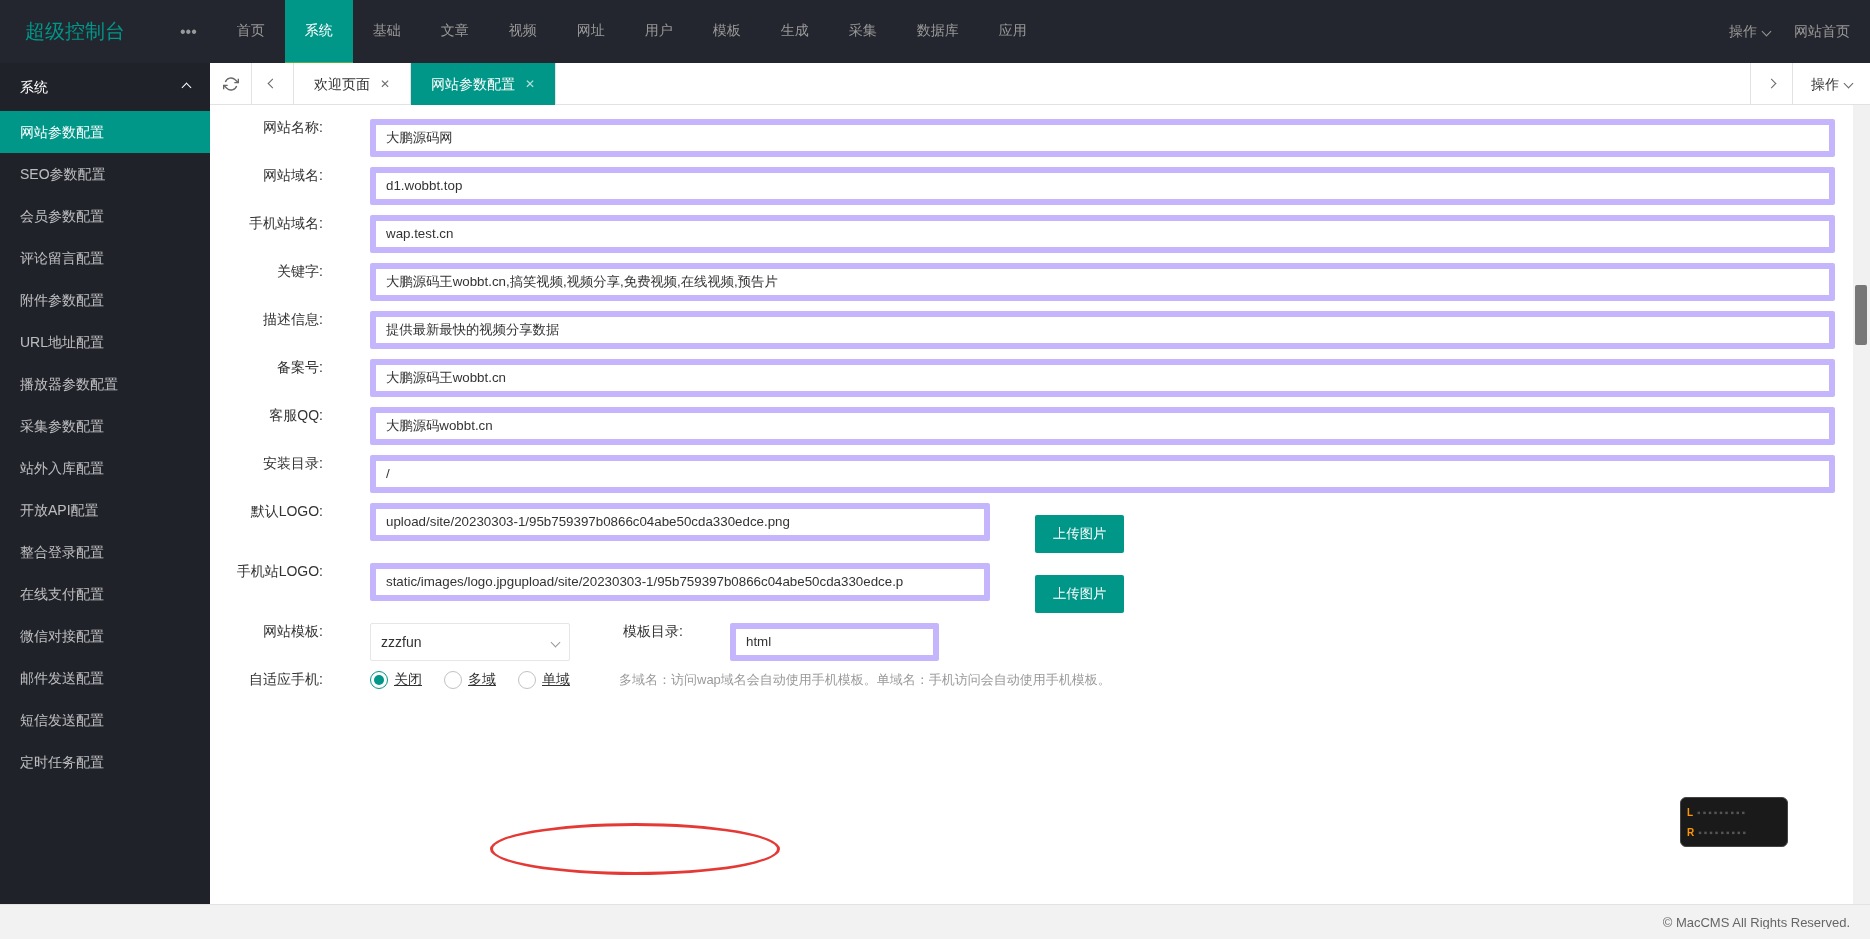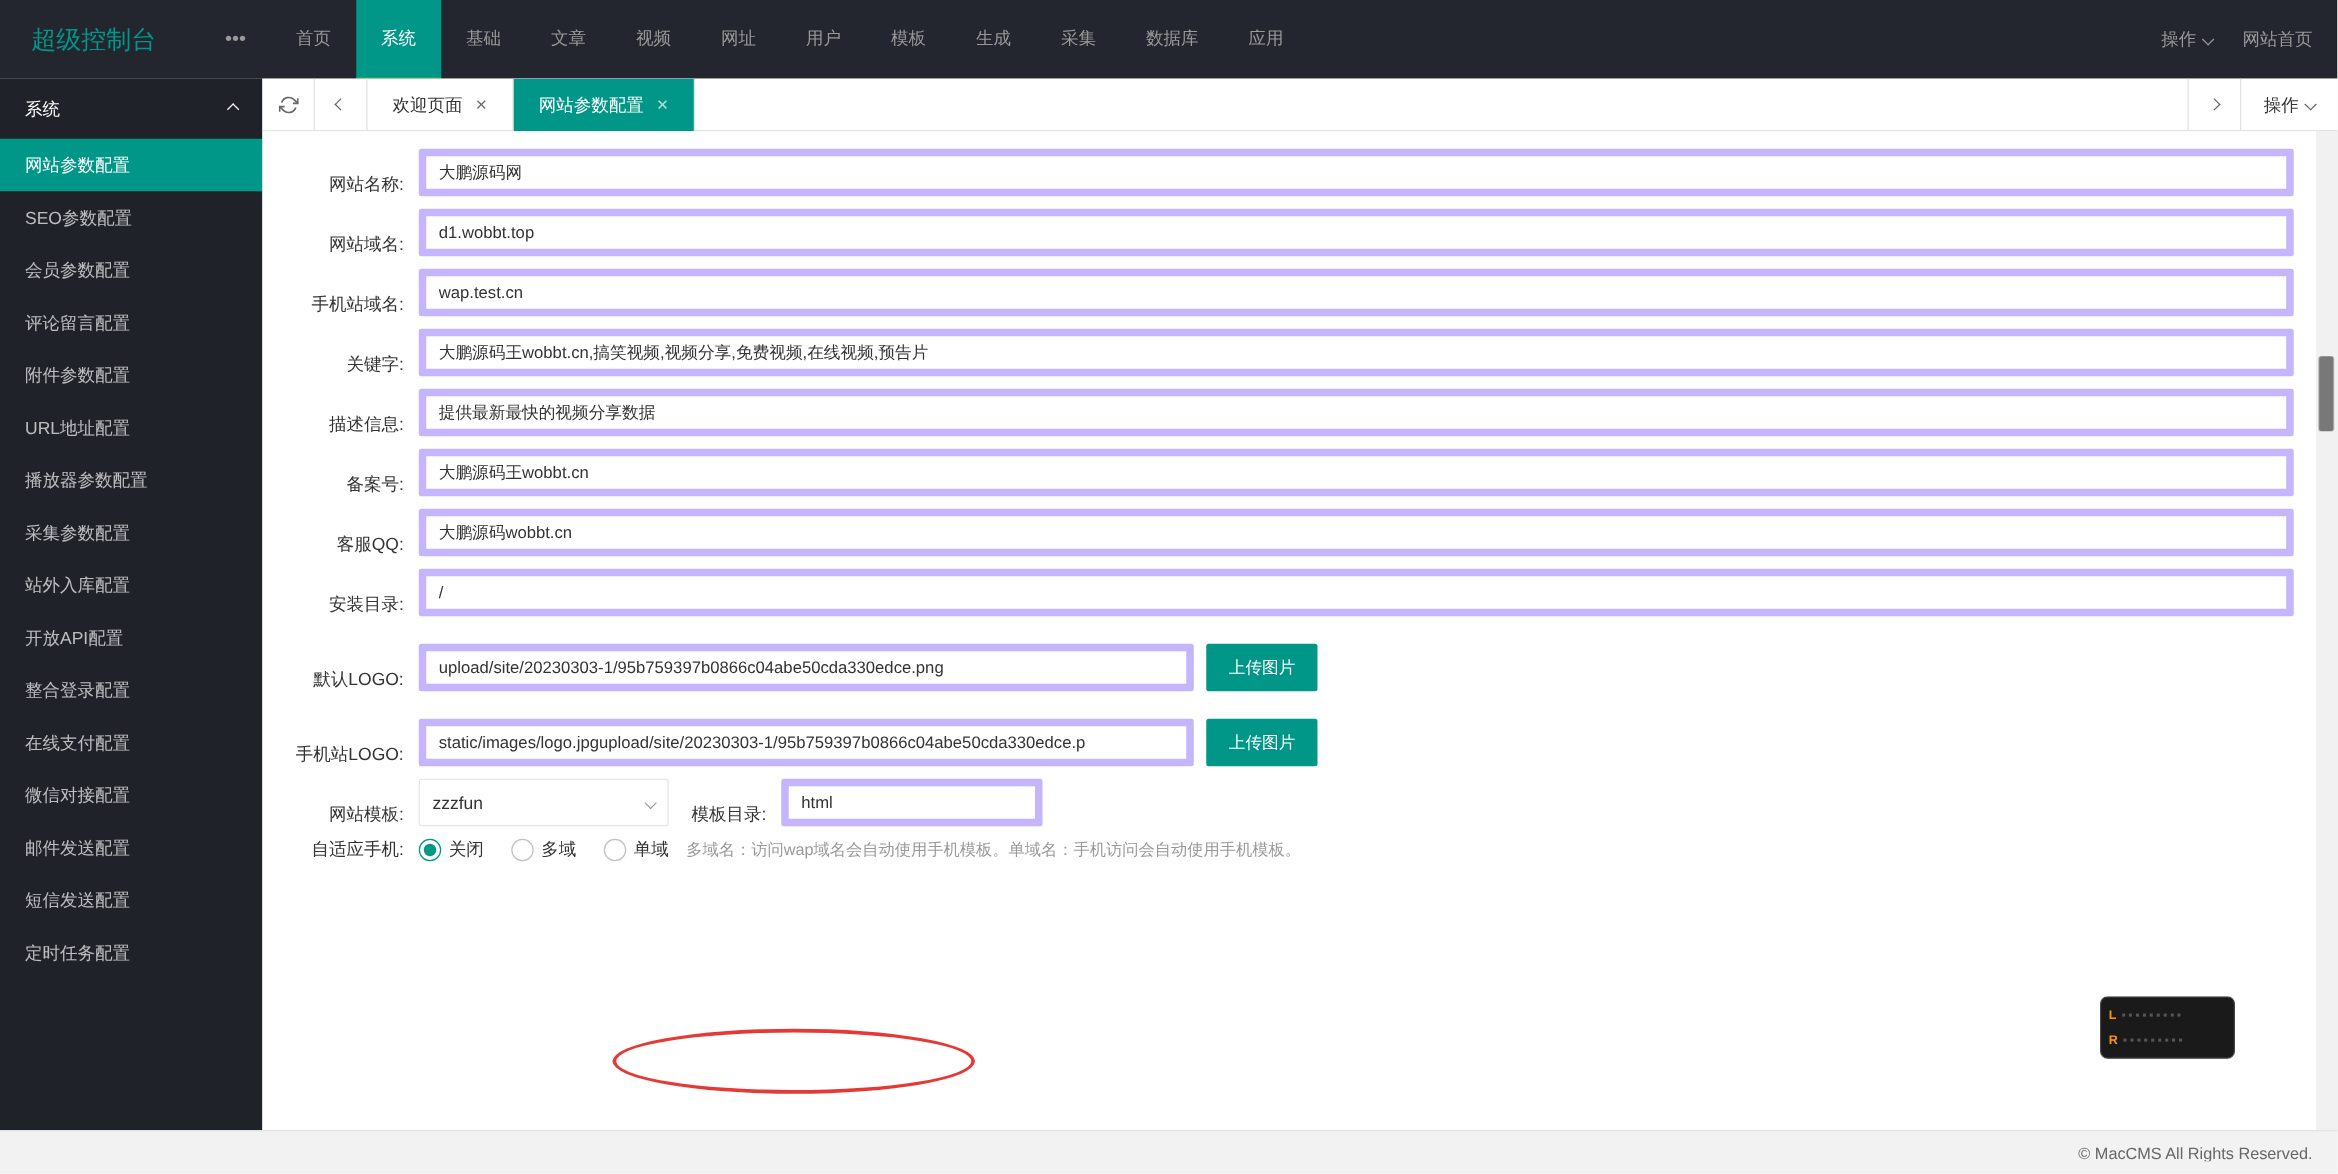--- a/index.html
+++ b/index.html
@@ -32,27 +32,27 @@
 .subtab-btn { width: 42px; height: 42px; display: flex; align-items: center; justify-content: center; border-right: 1px solid #e2e2e2; cursor: pointer; color: #666; }
 .subtab-btn.right-border-left { border-left: 1px solid #e2e2e2; border-right: none; }
 .subtab-tabs { flex: 1; display: flex; overflow: hidden; }
 .subtab { height: 42px; line-height: 42px; padding: 0 20px; border-right: 1px solid #e2e2e2; cursor: pointer; display: flex; align-items: center; gap: 10px; color: #333; }
 .subtab.active { background: #009688; color: #fff; }
 .subtab .close-x { font-size: 12px; opacity: 0.7; }
 .subtab-op { padding: 0 18px; height: 42px; line-height: 42px; border-left: 1px solid #e2e2e2; cursor: pointer; color: #333; display: flex; align-items: center; gap: 6px; }
 
 
 .form-area { flex: 1; overflow-y: auto; padding: 0 35px 0 25px; background: #fff; margin: 0; position: relative; }
-.form-row { display: flex; align-items: flex-end; margin-bottom: 10px; }
+.form-row { display: flex; align-items: flex-start; margin-bottom: 10px; gap: 35px; }
 .form-label { width: 100px; text-align: right; padding-right: 12px; color: #333; flex-shrink: 0; }
 .form-input { flex: 1; height: 38px; line-height: 38px; border: 6px solid #c4b5fd; padding: 0 10px; color: #333; background: #fff; border-radius: 2px; }
 .form-input.short { flex: 0 0 620px; }
 .upload-btn { height: 38px; padding: 0 18px; background: #009688; color: #fff; border: none; border-radius: 2px; margin-left: 10px; cursor: pointer; margin-top: 12px; }
 .form-select { width: 200px; height: 38px; border: 1px solid #e6e6e6; padding: 0 10px; background: #fff; display: flex; align-items: center; justify-content: space-between; cursor: pointer; border-radius: 2px; }
-.radio-group { display: flex; align-items: center; gap: 22px; }
+.radio-group { display: flex; align-items: center; gap: 22px; text-decoration: underline; }
 .radio-item { display: flex; align-items: center; gap: 6px; cursor: pointer; }
 .radio-circle { width: 18px; height: 18px; border: 1px solid #c2c2c2; border-radius: 50%; display: flex; align-items: center; justify-content: center; }
 .radio-circle.checked { border-color: #009688; }
 .radio-dot { width: 10px; height: 10px; background: #009688; border-radius: 50%; }
 .hint-text { color: #999; margin-left: 14px; font-size: 13px; }
 
 
 .red-ellipse { position: absolute; border: 3px solid #E53935; border-radius: 50%; width: 290px; height: 52px; left: 280px; bottom: 29px; pointer-events: none; z-index: 10; }
 
 

